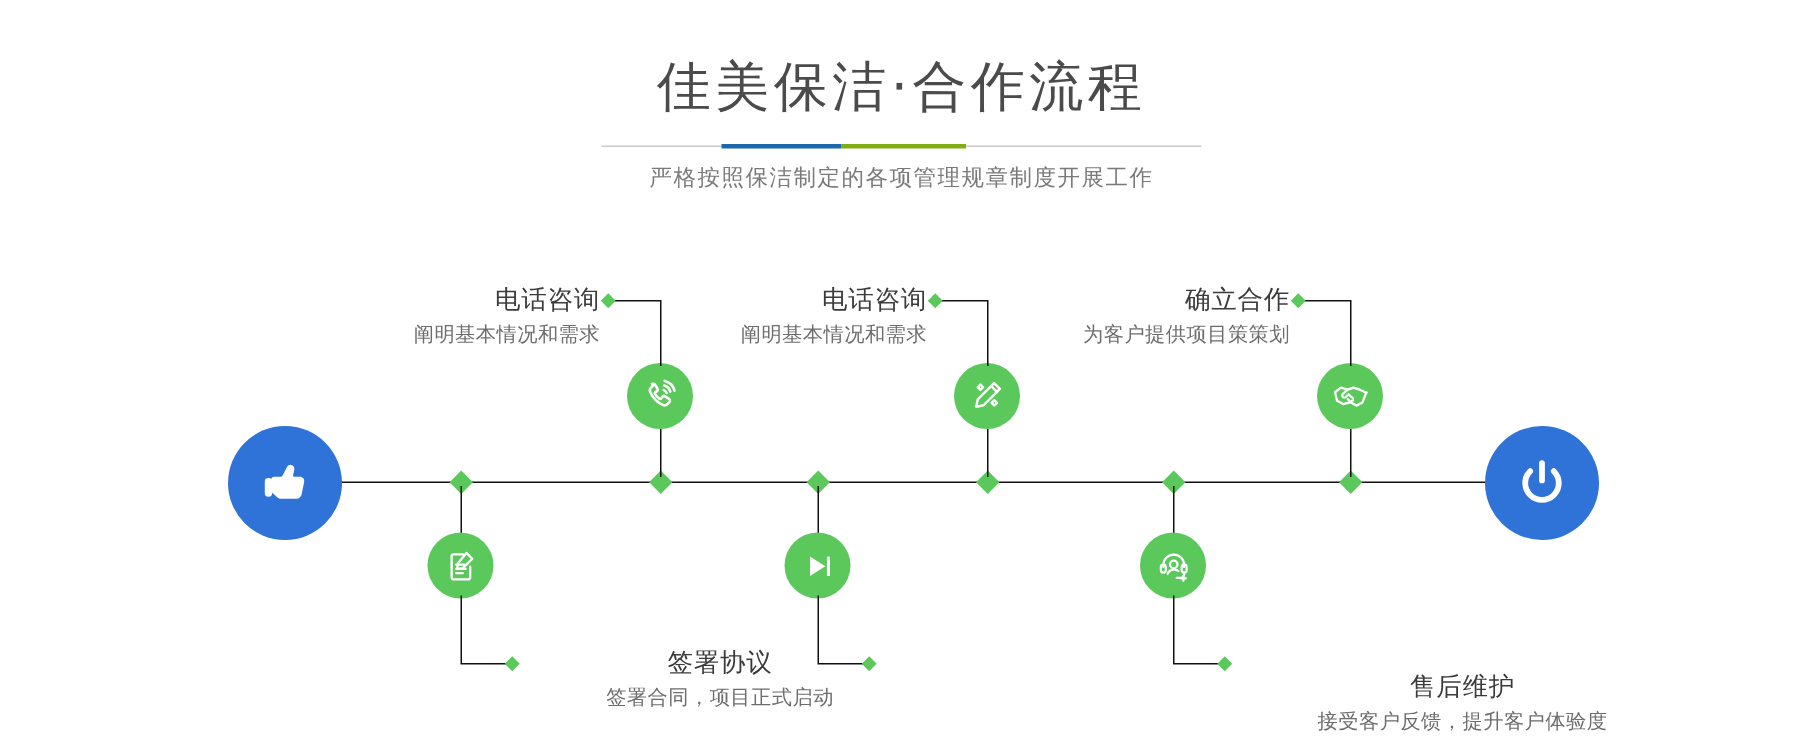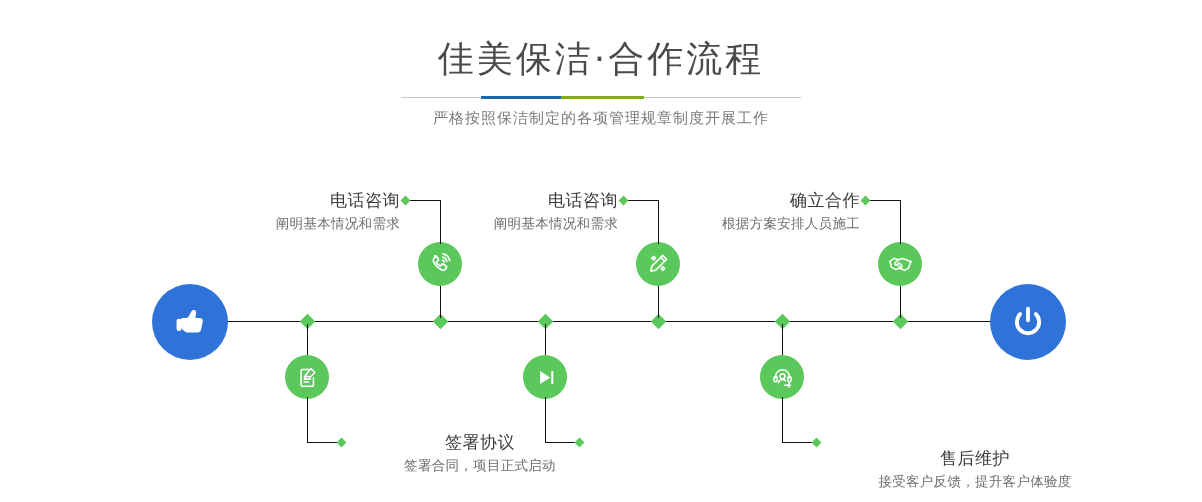--- a/index.html
+++ b/index.html
@@ -299,21 +299,21 @@
           <path d="M14.3 14.2l3 2.6c.7.6.7 1.6.1 2.3-.6.6-1.6.7-2.3.1l-1.5-1.3"></path>
         </g>
       </svg>
     </span>
   </div>
   <div class="elbow-h" style="left:866px; top:200px; width:34px;"></div>
   <div class="elbow-v" style="left:900px; top:200px; height:44px;"></div>
   <div class="mini-diamond" style="left:862px; top:197px; background:#5bc85b"></div>
   <div class="lbl top" style="left:622px; top:188px; width:238px;">
     <div class="t">确立合作</div>
-    <div class="d">根据方案安排人员施工</div>
+    <div class="d">为客户提供项目策策划</div>
   </div>
 
   <div class="diamond" style="left:777px; top:316px; background:#5bc85b"></div>
   <div class="tick" style="left:782px; top:324px; height:32px; background:#111"></div>
   <div class="node-icon" style="left:760px; top:355px; background:#5bc85b">
     <span>
       <svg width="25" height="25" viewBox="0 0 32 32">
         <g fill="none" stroke="#ffffff" stroke-width="1.9" stroke-linecap="round" stroke-linejoin="round">
           <path d="M7.2 16.6v-1.8a8.8 8.8 0 0 1 17.6 0v1.8"></path>
           <rect x="5" y="14.6" width="4.2" height="6.8" rx="2"></rect>

